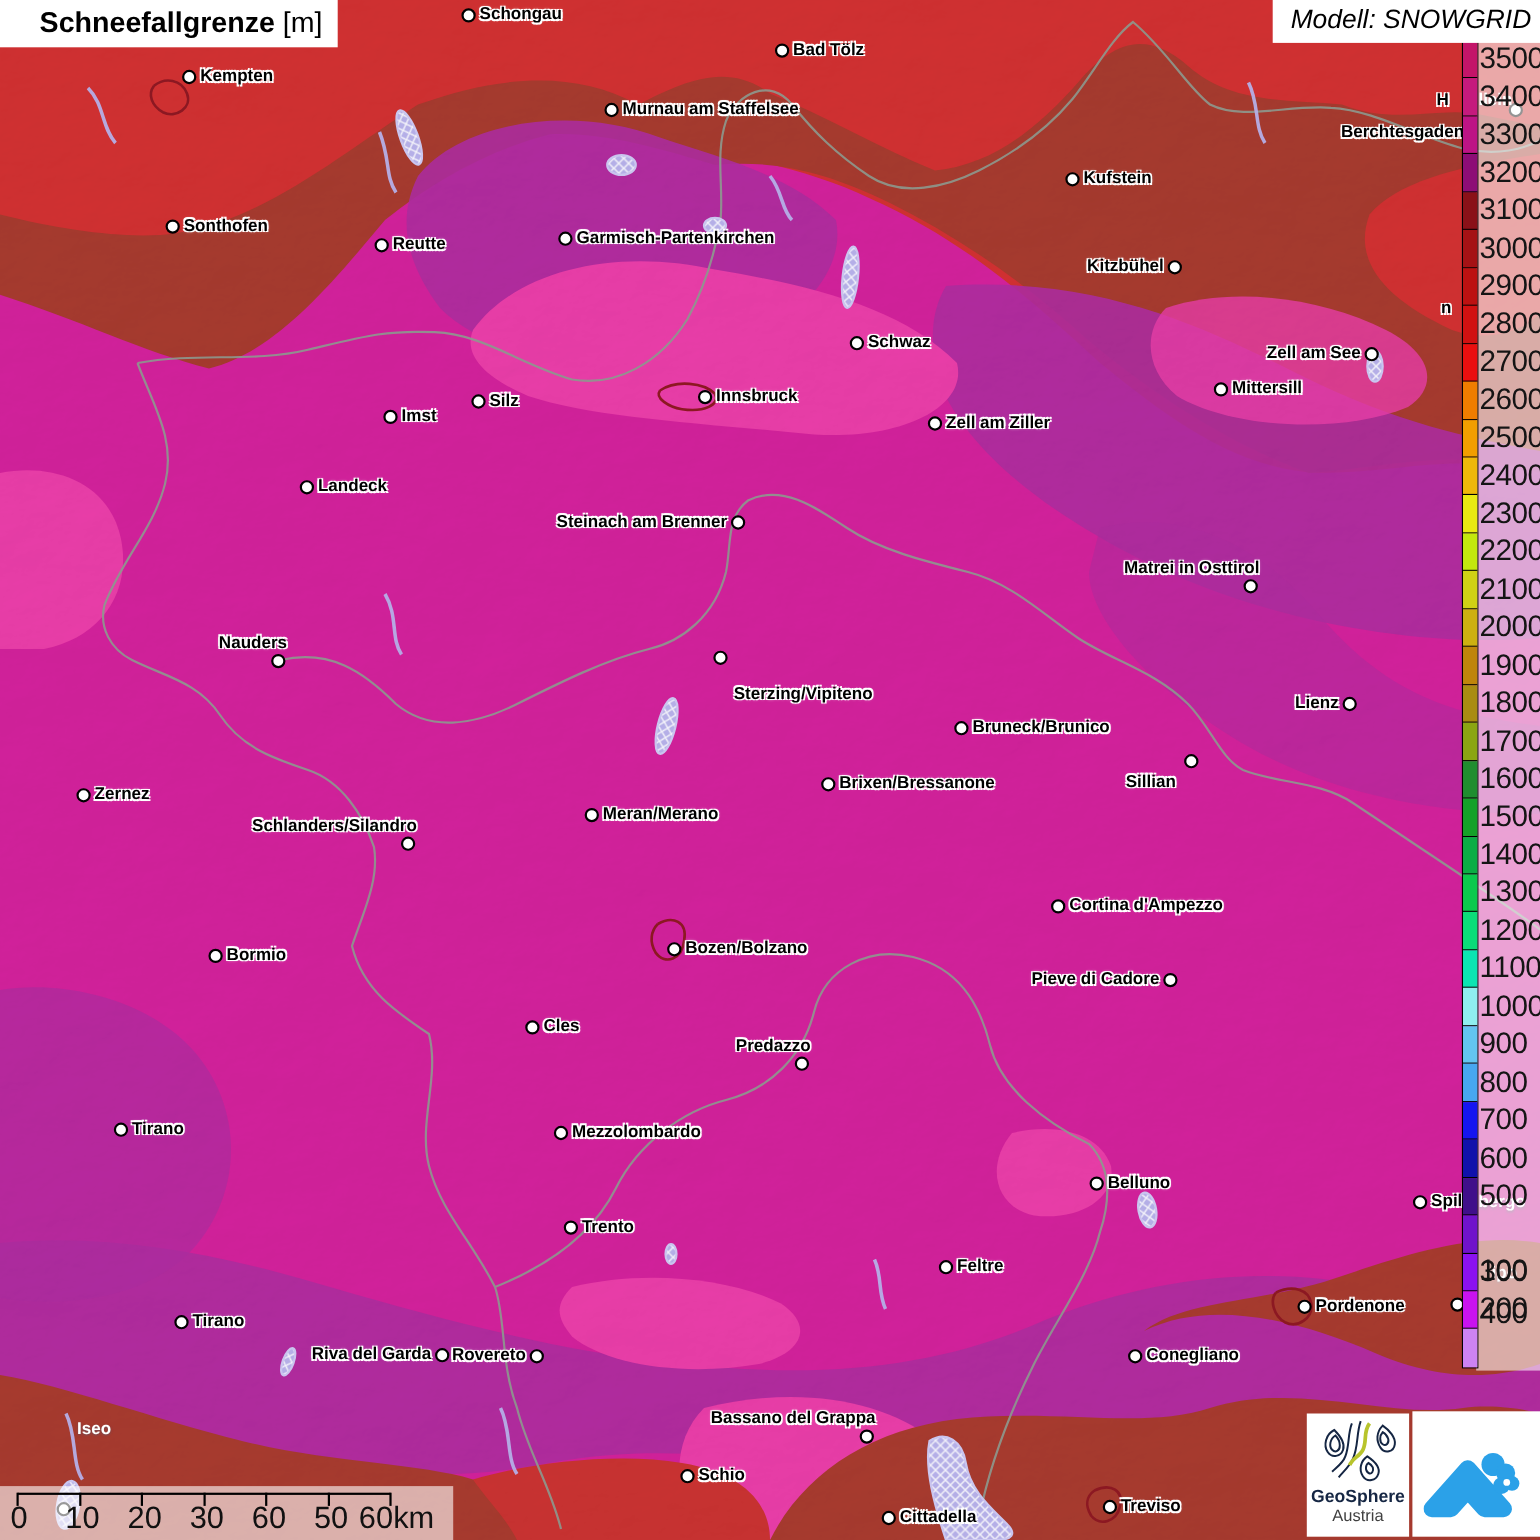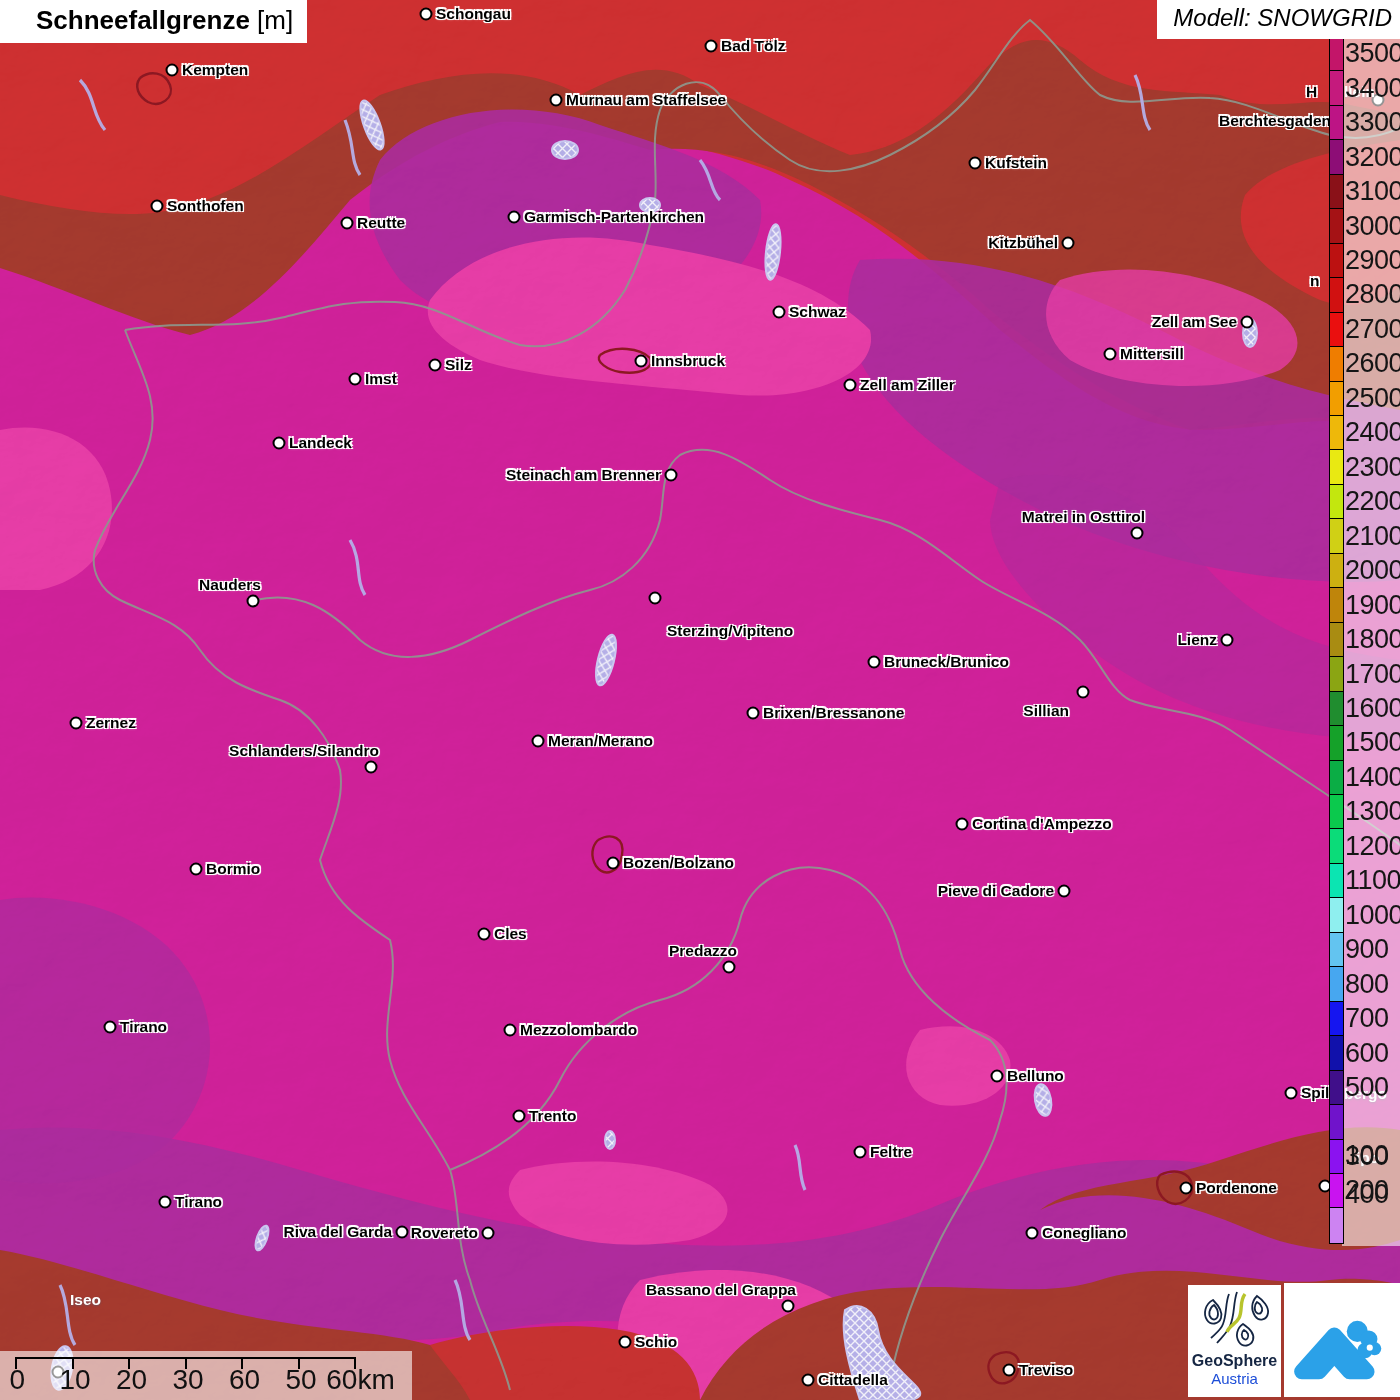--- a/index.html
+++ b/index.html
@@ -48,21 +48,21 @@
   
   #scalebar{position:absolute;left:0;top:1351px;width:412px;height:49px;background:rgba(255,255,255,.6);z-index:6;}
   #scalebar-line{position:absolute;left:16px;top:6px;width:339px;height:2px;background:#000;}
   .tick{position:absolute;top:6px;width:2px;height:12px;background:#000;transform:translateX(-50%);}
   .ticklab{position:absolute;top:13px;transform:translateX(-42%);font-size:28px;color:#111;}
 
   
   #geosphere-box{position:absolute;left:1188px;top:1285px;width:93px;height:112px;background:#fff;z-index:9;
       display:flex;flex-direction:column;align-items:center;justify-content:flex-start;}
   #geosphere-name{font-size:16px;font-weight:bold;color:#152643;line-height:1.1;}
-  #geosphere-country{font-size:15px;color:#1d4ed8;line-height:1.2;}
+  #geosphere-country{font-size:15px;color:#404040;line-height:1.2;}
   #partner-box{position:absolute;left:1284px;top:1283px;width:116px;height:114px;background:#fff;z-index:9;
       display:flex;align-items:center;justify-content:center;}
 </style>
 </head>
 <body>
 
 <div id="stage">
 
   <svg id="map-svg" width="1400" height="1400" viewBox="0 0 1400 1400">
     <defs>

